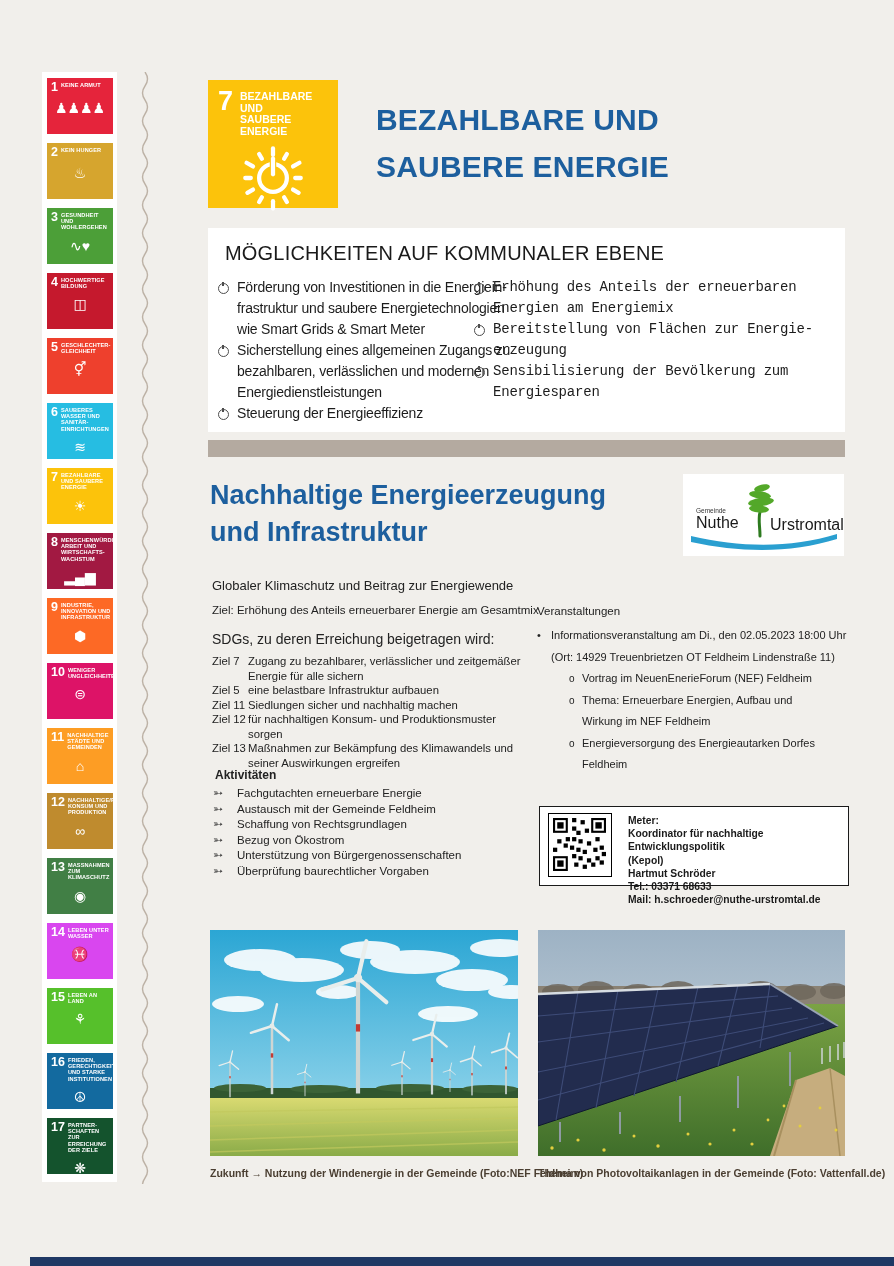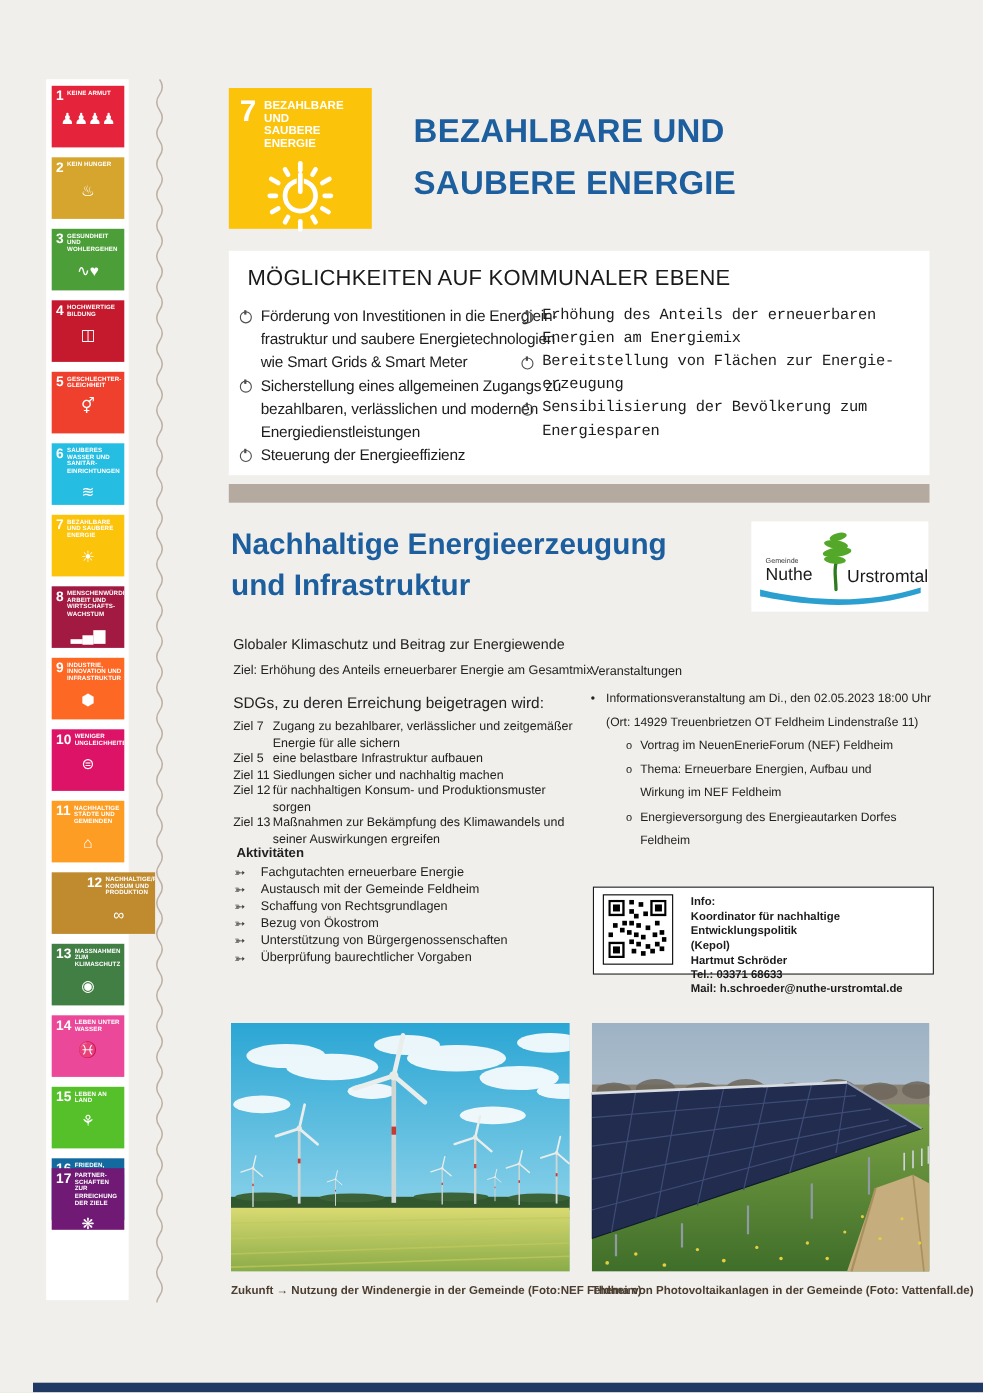--- a/index.html
+++ b/index.html
@@ -174,37 +174,37 @@
       </div>
 
       <div class="sdg-tile" style="background-color: rgb(253, 157, 36); top: 656px;">
         <div class="tile-head">
           <span class="tile-num">11</span>
           <span class="tile-label">NACHHALTIGE STÄDTE UND GEMEINDEN</span>
         </div>
         <div class="tile-icon">⌂</div>
       </div>
 
-      <div class="sdg-tile" style="background-color: rgb(191, 139, 46); top: 721px; padding-left: 28px;">
+      <div class="sdg-tile" style="background-color: rgb(191, 139, 46); top: 721px;">
         <div class="tile-head">
           <span class="tile-num">12</span>
           <span class="tile-label">NACHHALTIGE/R KONSUM UND PRODUKTION</span>
         </div>
         <div class="tile-icon">∞</div>
       </div>
 
       <div class="sdg-tile" style="background-color: rgb(65, 127, 69); top: 786px;">
         <div class="tile-head">
           <span class="tile-num">13</span>
           <span class="tile-label">MASSNAHMEN ZUM KLIMASCHUTZ</span>
         </div>
         <div class="tile-icon">◉</div>
       </div>
 
-      <div class="sdg-tile" style="background-color: #ec4899; top: 851px;">
+      <div class="sdg-tile" style="background-color: #d946ef; top: 851px;">
         <div class="tile-head">
           <span class="tile-num">14</span>
           <span class="tile-label">LEBEN UNTER WASSER</span>
         </div>
         <div class="tile-icon">♓</div>
       </div>
 
       <div class="sdg-tile" style="background-color: rgb(86, 192, 43); top: 916px;">
         <div class="tile-head">
           <span class="tile-num">15</span>
@@ -214,21 +214,21 @@
       </div>
 
       <div class="sdg-tile" style="background-color: rgb(19, 106, 159); top: 981px;">
         <div class="tile-head">
           <span class="tile-num">16</span>
           <span class="tile-label">FRIEDEN, GERECHTIGKEIT UND STARKE INSTITUTIONEN</span>
         </div>
         <div class="tile-icon">☮</div>
       </div>
 
-      <div class="sdg-tile" style="background-color: #701a75; top: 990px;">
+      <div class="sdg-tile" style="background-color: #14532d; top: 1046px;">
         <div class="tile-head">
           <span class="tile-num">17</span>
           <span class="tile-label">PARTNER- SCHAFTEN ZUR ERREICHUNG DER ZIELE</span>
         </div>
         <div class="tile-icon">❋</div>
       </div>
     </div>
 
   <svg id="squiggle" class="abs" width="14" height="1112" viewBox="0 0 14 1112">
     <path id="squiggle-path" d="M7 0 q5 7 0 14 q-5 7 0 14 q5 7 0 14 q-5 7 0 14 q5 7 0 14 q-5 7 0 14 q5 7 0 14 q-5 7 0 14 q5 7 0 14 q-5 7 0 14 q5 7 0 14 q-5 7 0 14 q5 7 0 14 q-5 7 0 14 q5 7 0 14 q-5 7 0 14 q5 7 0 14 q-5 7 0 14 q5 7 0 14 q-5 7 0 14 q5 7 0 14 q-5 7 0 14 q5 7 0 14 q-5 7 0 14 q5 7 0 14 q-5 7 0 14 q5 7 0 14 q-5 7 0 14 q5 7 0 14 q-5 7 0 14 q5 7 0 14 q-5 7 0 14 q5 7 0 14 q-5 7 0 14 q5 7 0 14 q-5 7 0 14 q5 7 0 14 q-5 7 0 14 q5 7 0 14 q-5 7 0 14 q5 7 0 14 q-5 7 0 14 q5 7 0 14 q-5 7 0 14 q5 7 0 14 q-5 7 0 14 q5 7 0 14 q-5 7 0 14 q5 7 0 14 q-5 7 0 14 q5 7 0 14 q-5 7 0 14 q5 7 0 14 q-5 7 0 14 q5 7 0 14 q-5 7 0 14 q5 7 0 14 q-5 7 0 14 q5 7 0 14 q-5 7 0 14 q5 7 0 14 q-5 7 0 14 q5 7 0 14 q-5 7 0 14 q5 7 0 14 q-5 7 0 14 q5 7 0 14 q-5 7 0 14 q5 7 0 14 q-5 7 0 14 q5 7 0 14 q-5 7 0 14 q5 7 0 14 q-5 7 0 14 q5 7 0 14 q-5 7 0 14 q5 7 0 14 q-5 7 0 14 q5 7 0 14 q-5 7 0 14" fill="none" stroke="#bdb2a6" stroke-width="1.4"></path>
@@ -460,21 +460,21 @@
             <rect x="14" y="22" width="2" height="2"></rect>
             <rect x="18" y="21" width="2" height="2"></rect>
           <rect x="22" y="20" width="2" height="2"></rect>
             <rect x="23" y="16" width="2" height="2"></rect>
             <rect x="6" y="9" width="2" height="2"></rect>
         </g>
       </svg>
     </div>
     <div id="info-lines">
 
-        <div>Info:</div>
+        <div>Meter:</div>
 
         <div>Koordinator für nachhaltige Entwicklungspolitik</div>
 
         <div>(Kepol)</div>
 
         <div>Hartmut Schröder</div>
 
         <div>Tel.: 03371 68633</div>
 
         <div>Mail:  h.schroeder@nuthe-urstromtal.de</div>

